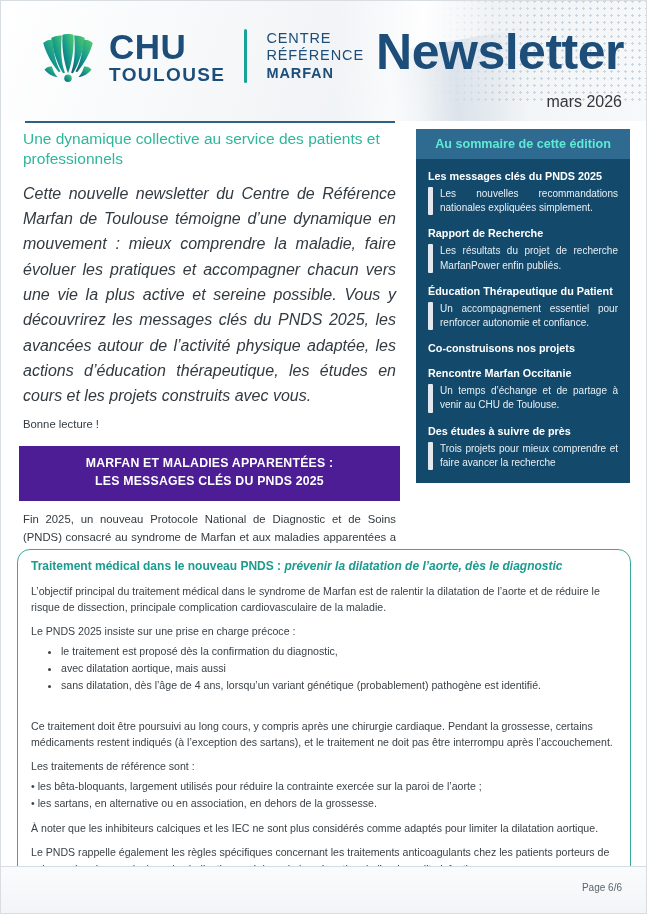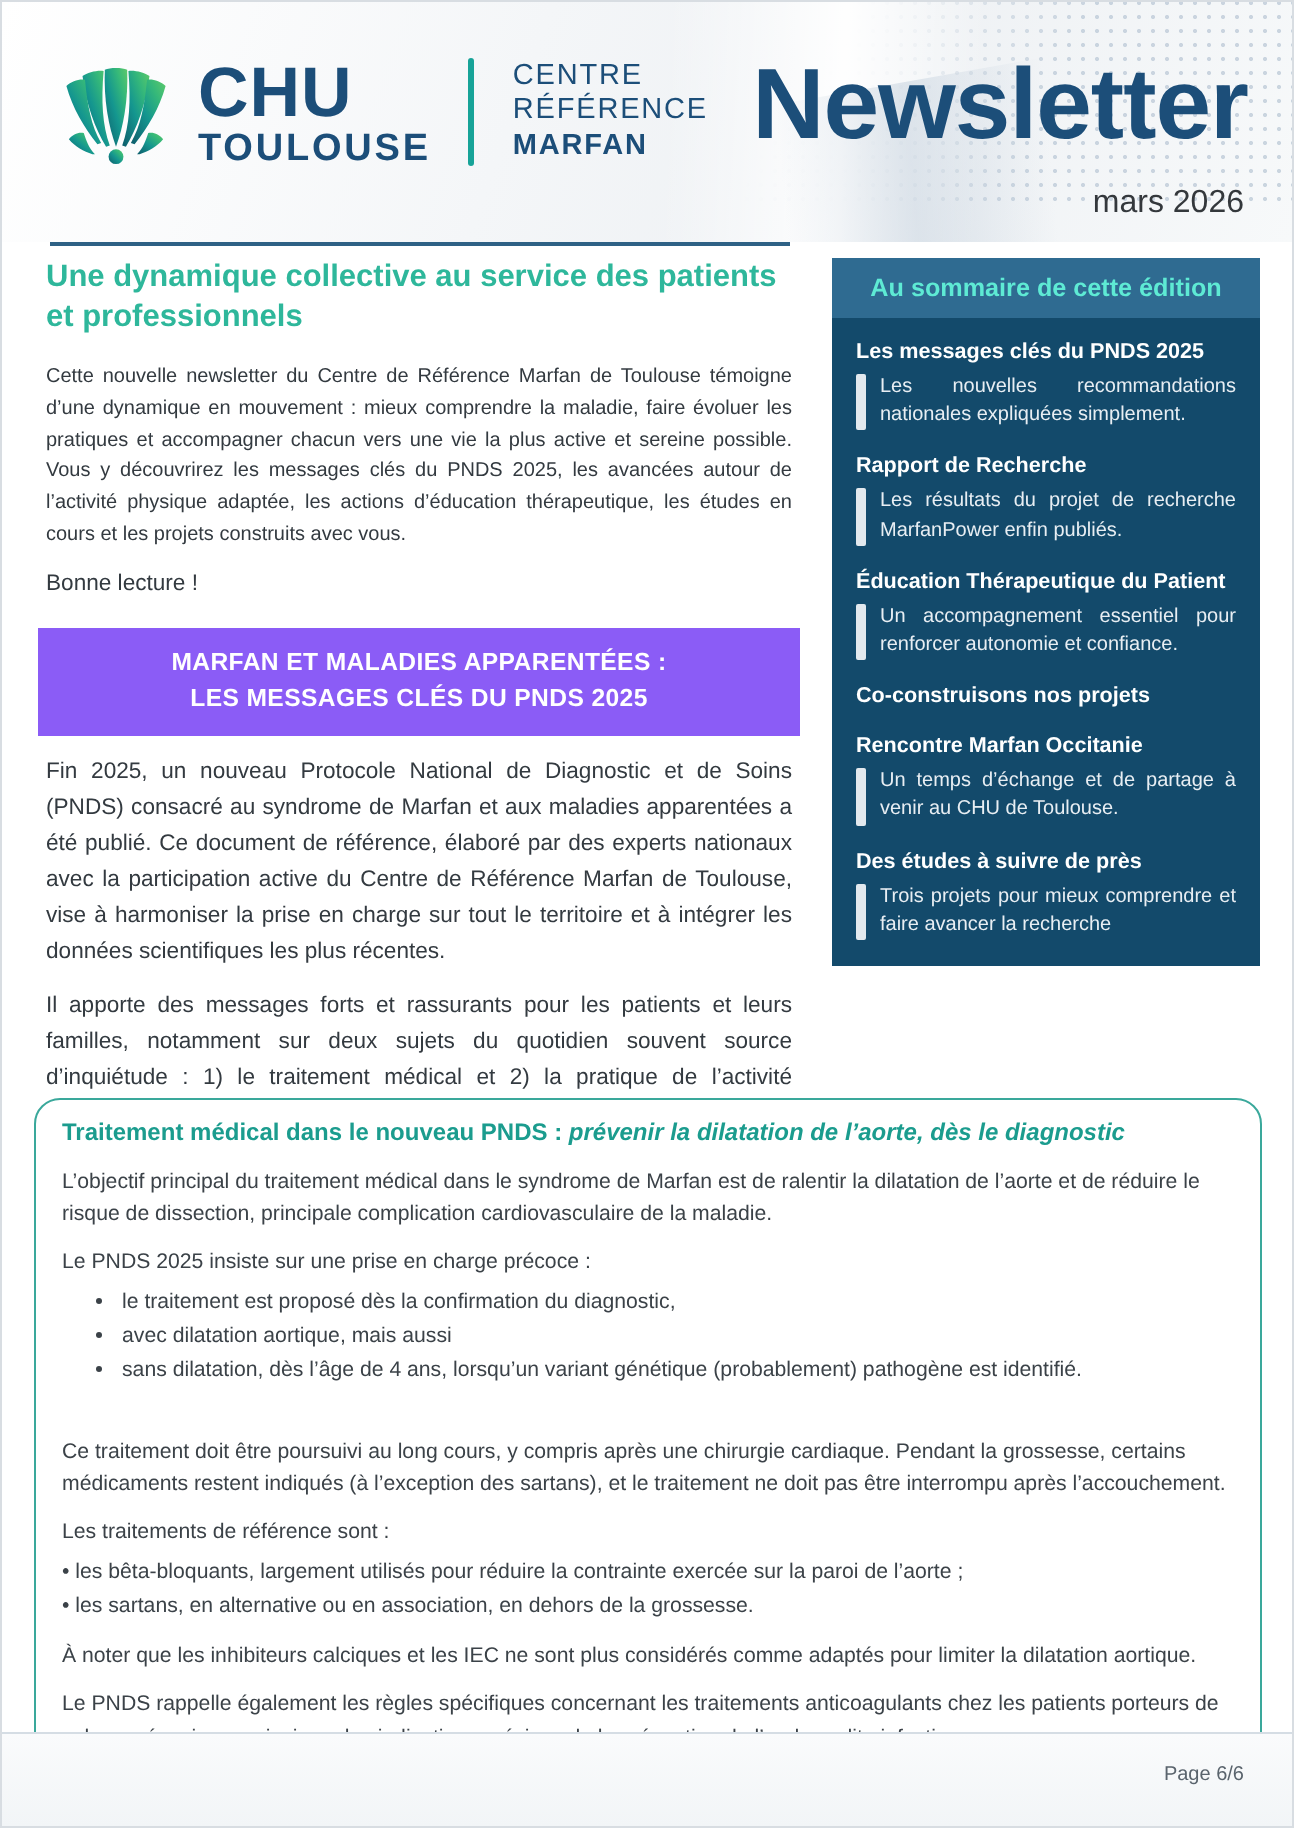--- a/index.html
+++ b/index.html
@@ -47,21 +47,21 @@
     position: absolute;
     left: 250px; top: 40px;
     width: 420px; height: 200px;
     background: linear-gradient(95deg, rgba(210,220,230,0) 35%, rgba(198,210,222,.55) 50%, rgba(210,220,230,0) 66%);
     transform: rotate(-10deg);
     pointer-events: none;
   }
 
   .logo-block {
     position: absolute;
-    left: 26px; top: 24px;
+    left: 36px; top: 24px;
     display: flex;
     align-items: center;
     gap: 10px;
   }
   .shell-icon { width: 62px; height: 62px; display:block; }
   .chu-text { line-height: 1; }
   .chu-main {
     font-size: 35px; font-weight: 700; color: #1c4e79;
     letter-spacing: .5px;
   }
@@ -111,40 +111,41 @@
   }
   .col-right {
     position: absolute;
     left: 415px; top: 8px;
     width: 214px;
   }
 
   .lead-title {
     color: #2eb79b;
     font-size: 15.5px;
-    font-weight: 700;
+    font-weight: 400;
     line-height: 1.32;
     margin: 0 0 11px 4px;
   }
   .lead-para {
     color: #333a40;
-    font-size: 10px;
+    font-size: 16px;
     line-height: 1.58;
     text-align: justify;
     margin: 0 4px 10px 4px;
+    font-style: italic;
   }
   .lead-sign {
     color: #333a40;
     font-size: 11.3px;
     margin: 0 4px;
   }
 
   .dark-banner {
     margin-top: 16px;
-    background: #8b5cf6;
+    background: #4c1d95;
     color: #ffffff;
     text-align: center;
     font-size: 12.3px;
     font-weight: 700;
     letter-spacing: .2px;
     line-height: 1.45;
     padding: 9px 8px 10px 8px;
   }
   .banner-body {
     padding: 10px 4px 0 4px;

